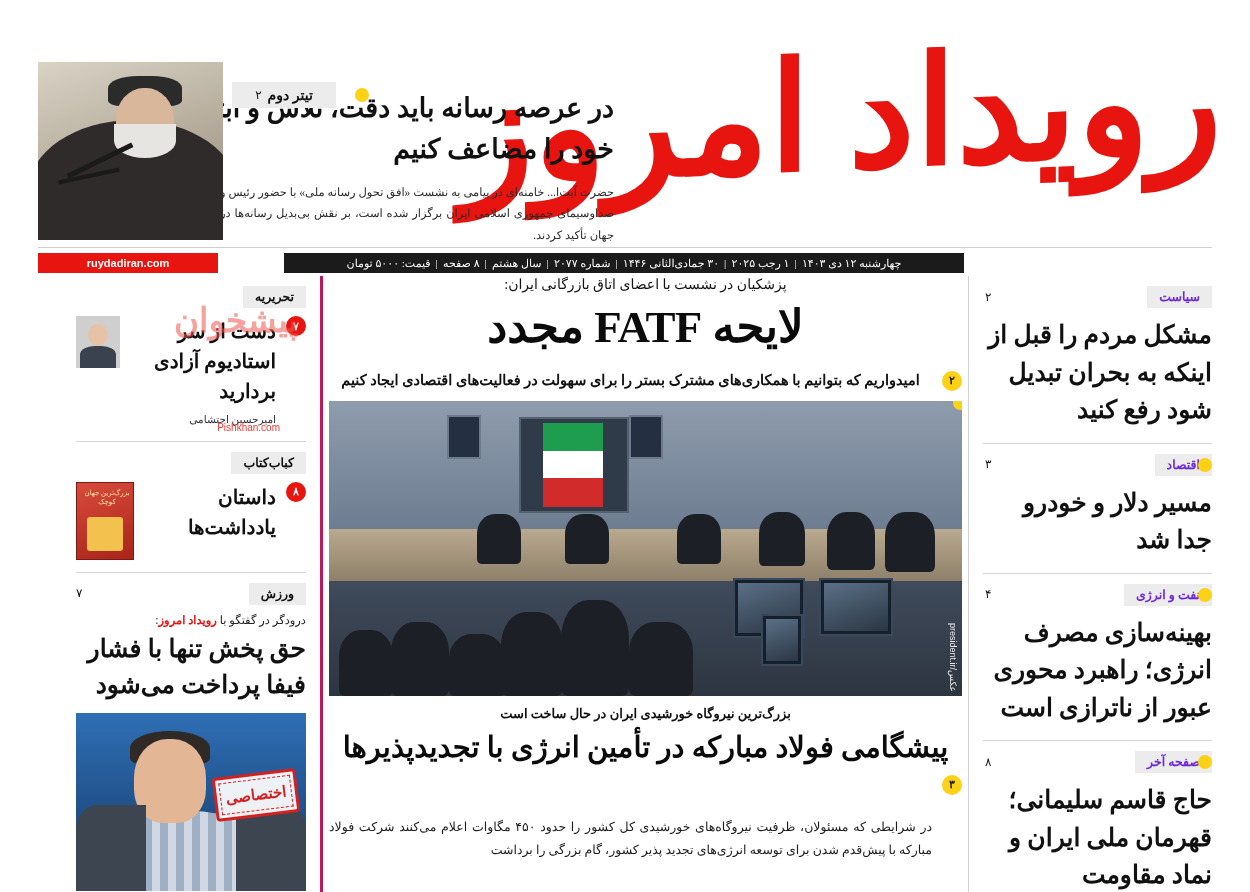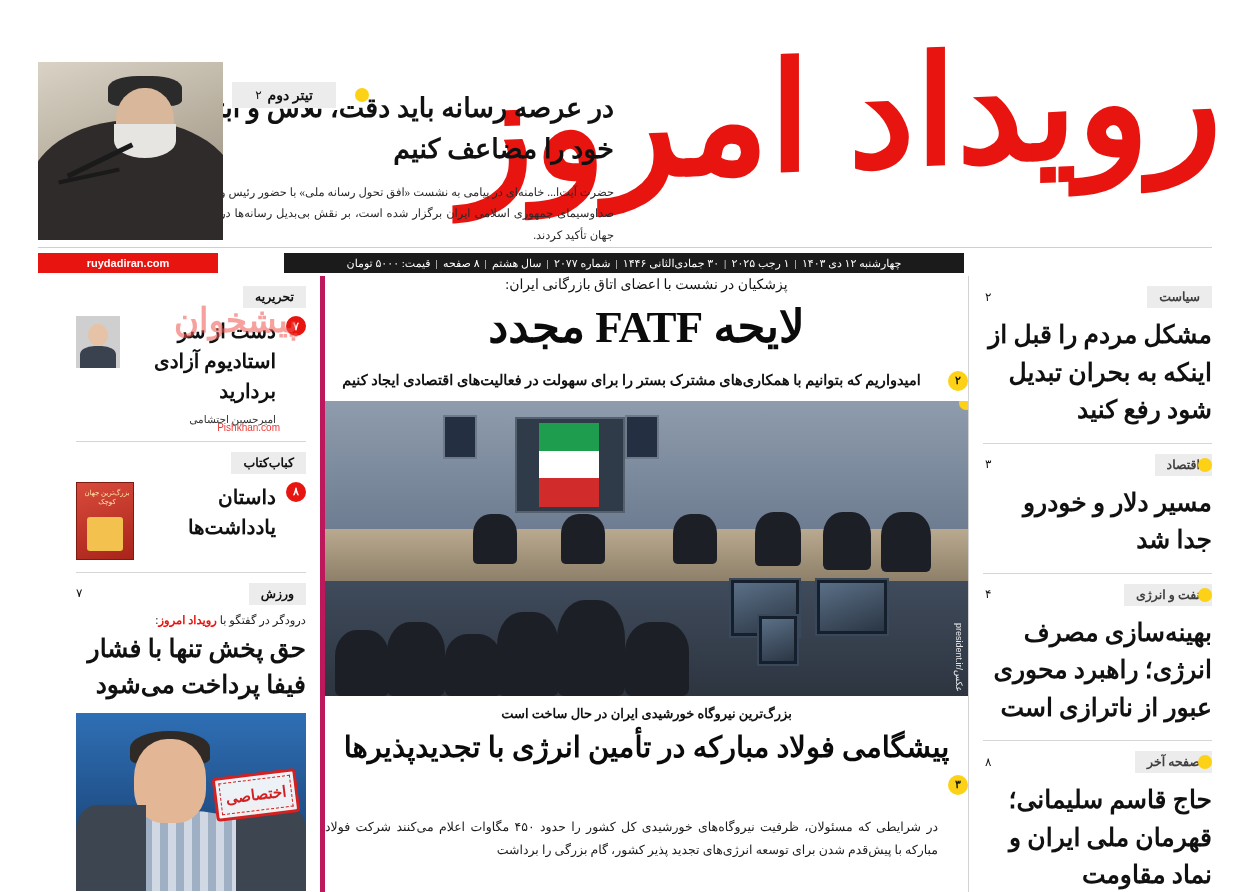--- a/index.html
+++ b/index.html
@@ -176,37 +176,37 @@
   }
   .sb-item { position: relative; padding: 10px 0 14px 0; }
   .sb-item + .sb-item { border-top: 1px solid #d5d5d5; }
   .sb-head {
     display: flex; align-items: center; justify-content: space-between;
     margin-bottom: 8px;
     direction: rtl;
   }
   .sb-cat {
     background: #ececec;
-    font-size: 12.5px; font-weight: bold; color: #404040;
+    font-size: 12.5px; font-weight: bold; color: #6d28d9;
     padding: 3px 12px;
   }
   .sb-num { font-size: 12px; color: #111; padding-left: 2px; }
   .sb-title {
     text-align: right;
     font-size: 25px; font-weight: bold; line-height: 1.5;
     color: #111; direction: rtl;
     letter-spacing: -0.4px;
   }
   .sb-dot { position: absolute; top: 14px; right: 0; }
 
   
   .col-center {
     width: 648px;
-    padding: 0 0;
-    border-left: 5px solid #be185d;
+    padding: 0 6px;
+    border-left: 3px solid #be185d;
   }
   .kicker {
     text-align: center;
     font-size: 14px; color: #111; direction: rtl;
     margin-bottom: 6px;
   }
   .main-headline {
     text-align: center;
     direction: rtl;
     font-size: 45px; font-weight: bold;

